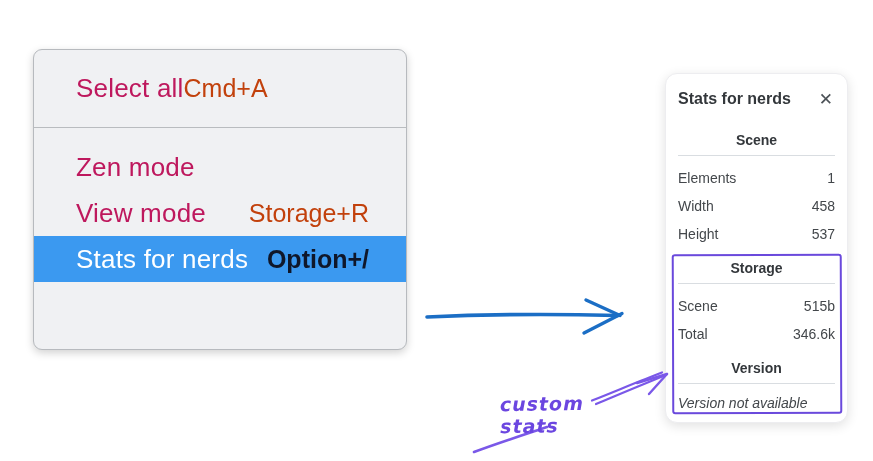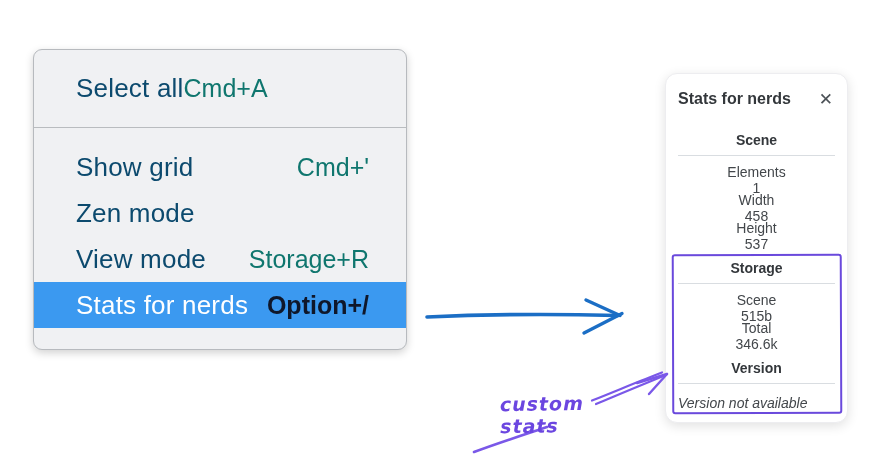--- a/index.html
+++ b/index.html
@@ -14,43 +14,43 @@
     box-shadow: 0 3px 8px rgba(0,0,0,0.18);
     overflow: hidden;
   }
   .menu-group-top { height: 77px; display: flex; align-items: center; }
   .menu-separator { height: 0; border-top: 1px solid #b9bcbf; }
   .menu-group-bottom { padding-top: 16px; }
   .menu-item {
     height: 46px; display: flex; align-items: center; justify-content: space-between;
     padding: 0 37px 0 42px; cursor: default;
   }
-  .menu-item .label { font-size: 26px; color: #0c4a6e; letter-spacing: 0.2px; }
-  .menu-item .shortcut { font-size: 25px; color: #0f766e; }
+  .menu-item .label { font-size: 26px; color: #be185d; letter-spacing: 0.2px; }
+  .menu-item .shortcut { font-size: 25px; color: #c2410c; }
   .menu-item.highlighted { background: #3b99f0; }
   .menu-item.highlighted .label { color: #ffffff; }
   .menu-item.highlighted .shortcut { color: #0f172a; font-weight: bold; }
 
   
   .panel {
     position: absolute; left: 665px; top: 73px; width: 183px; height: 350px;
     background: #ffffff; border: 1px solid #ededf0; border-radius: 12px;
     box-shadow: 0 3px 12px rgba(0,0,0,0.12);
     padding: 14px 12px 12px 12px; color: #3b3f43;
   }
   .panel-header { display: flex; align-items: center; justify-content: space-between; height: 22px; }
   .panel-title { font-size: 16px; font-weight: bold; color: #33373b; }
   .panel-close { font-size: 17px; color: #4c5257; line-height: 1; cursor: pointer;
     font-family: "DejaVu Sans", sans-serif; font-weight: 400; padding: 1px 2px; }
   .sec-heading { margin-top: 20px; text-align: center; font-size: 14px; font-weight: bold;
     color: #33373b; height: 20px; line-height: 20px; }
   .sec-heading.tight { margin-top: 10px; text-align: center; }
   .sec-rule { border: none; border-top: 1px solid #d9dde1; margin: 5px 0 8px 0; }
   .stat-row { height: 28px; display: flex; align-items: center; justify-content: space-between;
-    font-size: 14px; color: #43474b; flex-direction: column; }
+    font-size: 14px; color: #43474b; }
   .stat-row .val { color: #43474b; }
   .panel-note { margin-top: 3px; font-size: 14px; color: #43474b; height: 22px; line-height: 22px; font-style: italic; }
 
   
   .purple-box {
     position: absolute; left: 6px; top: 180px; width: 170px; height: 160px;
     border: 2px solid #6a49dc; border-radius: 3px; pointer-events: none;
     transform: rotate(-0.2deg);
   }
 
@@ -71,24 +71,20 @@
 
   <div class="menu">
     <div class="menu-group-top">
       <div class="menu-item">
         <span class="label">Select all</span>
         <span class="shortcut">Cmd+A</span>
       </div>
     </div>
     <div class="menu-separator"></div>
     <div class="menu-group-bottom">
-      <div class="menu-item">
-        <span class="label">Show grid</span>
-        <span class="shortcut">Cmd+'</span>
-      </div>
       <div class="menu-item">
         <span class="label">Zen mode</span>
       </div>
       <div class="menu-item">
         <span class="label">View mode</span>
         <span class="shortcut">Storage+R</span>
       </div>
       <div class="menu-item highlighted">
         <span class="label">Stats for nerds</span>
         <span class="shortcut">Option+/</span>

